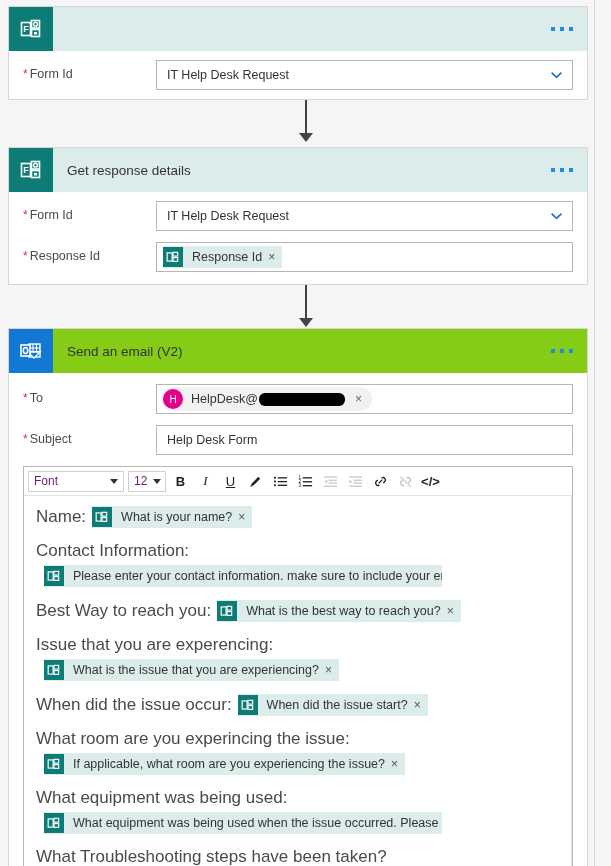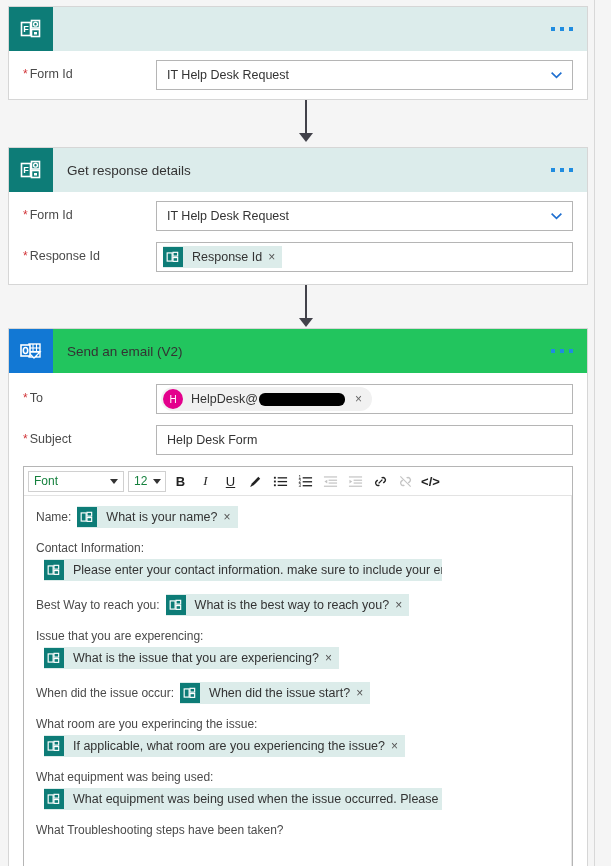--- a/index.html
+++ b/index.html
@@ -29,21 +29,21 @@
     border: 1px solid #d6d6d6;
     box-sizing: border-box;
   }
   .card-header {
     display: flex;
     align-items: center;
     height: 44px;
     position: relative;
   }
   .card-header.forms { background: #dceceb; }
-  .card-header.outlook { background: #22c55e; }
+  .card-header.outlook { background: #84cc16; }
 
   .app-icon {
     width: 44px; height: 44px;
     flex: 0 0 44px;
     display: flex; align-items: center; justify-content: center;
   }
   .app-icon.forms { background: #0d7c77; }
   .app-icon.outlook { background: #1278d4; }
 
   .card-title {
@@ -187,21 +187,21 @@
     box-sizing: border-box;
   }
   .tb-select {
     display: flex; align-items: center; justify-content: space-between;
     border: 1px solid #d0d0d0;
     height: 21px;
     margin: 0 2px;
     padding: 0 5px;
     box-sizing: border-box;
     font-size: 12px;
-    color: #15803d;
+    color: #701a75;
     background: #fff;
   }
   .tb-select.font { width: 96px; }
   .tb-select.size { width: 38px; }
   .caret {
     width: 0; height: 0;
     border-left: 4px solid transparent;
     border-right: 4px solid transparent;
     border-top: 5px solid #333;
     margin-left: 6px;
@@ -217,21 +217,21 @@
   .editor-body {
     position: relative;
     padding: 10px 12px 0 12px;
     height: 372px;
     box-sizing: border-box;
     overflow: hidden;
   }
   .blk { margin-bottom: 13px; }
   .blk-inline { display: flex; align-items: center; flex-wrap: nowrap; }
   .blk-label {
-    font-size: 12px; color: #4a4a4a;
+    font-size: 17px; color: #4a4a4a;
     white-space: nowrap;
   }
   .blk-inline .blk-label { margin-right: 6px; }
   .blk-stacked .blk-label { display: block; margin-bottom: 4px; }
   .blk-stacked .token { margin-left: 8px; }
   .wide .tok-text { overflow: hidden; }
 
   .ed-scrollbar {
     position: absolute;
     top: 0; right: 0;

